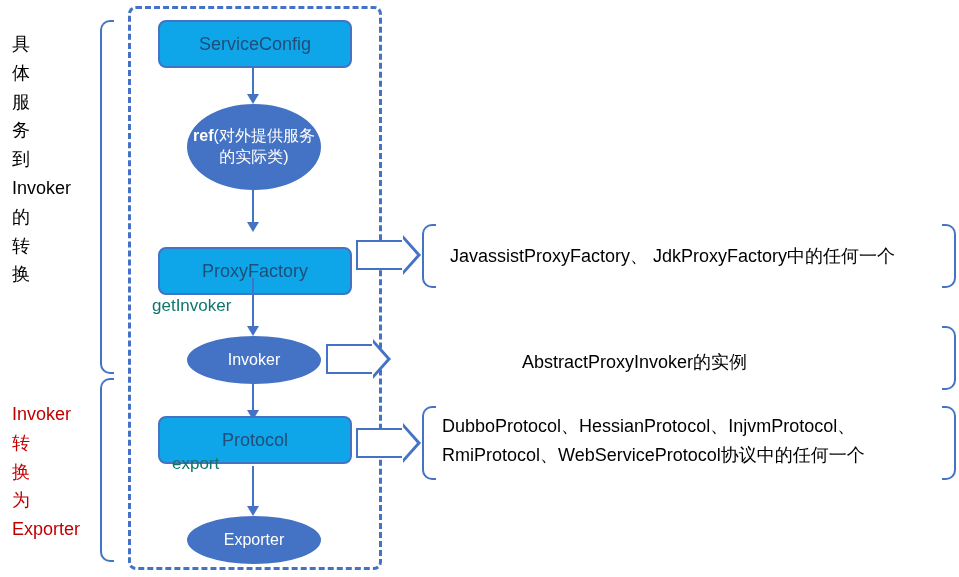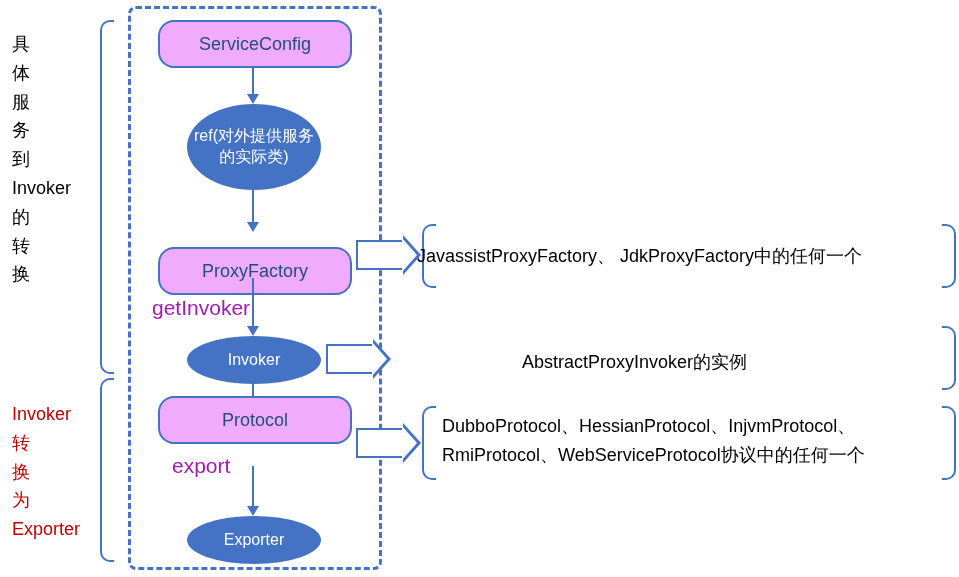--- a/index.html
+++ b/index.html
@@ -1,31 +1,31 @@
 <!DOCTYPE html>
 <html><head>
 <meta charset="utf-8">
 <style>
 body{margin:0;padding:10px;font-family:Arial,"Microsoft YaHei",sans-serif;font-size:16px;background:#fff;position:relative;width:959px;height:577px}
 .dashed-box{position:absolute;border:3px dashed #4472C4;border-radius:8px}
-.rect-box{position:absolute;border:2px solid #4472C4;border-radius:16px;background:#f0abfc;display:flex;align-items:center;justify-content:center;color:#1F4E79;font-size:18px}
+.rect-box{position:absolute;border:2px solid #4472C4;border-radius:8px;background:#0ea5e9;display:flex;align-items:center;justify-content:center;color:#1F4E79;font-size:18px}
 .oval{position:absolute;border:2px solid #4472C4;border-radius:50%;background:#4472C4;color:#fff;display:flex;align-items:center;justify-content:center;text-align:center;font-size:16px;line-height:1.3}
-.oval .refspan{font-weight:normal}
+.oval .refspan{font-weight:bold}
 .arrow-down{position:absolute;width:2px;background:#4472C4}
 .arrow-down:after{content:"";position:absolute;bottom:-8px;left:-5px;border-left:6px solid transparent;border-right:6px solid transparent;border-top:10px solid #4472C4}
 .block-arrow{position:absolute;width:45px;height:26px;background:#fff;border:2px solid #4472C4}
 .block-arrow:after{content:"";position:absolute;right:-18px;top:-7px;border-top:20px solid transparent;border-bottom:20px solid transparent;border-left:18px solid #4472C4}
 .block-arrow:before{content:"";position:absolute;right:-14px;top:-4px;border-top:17px solid transparent;border-bottom:17px solid transparent;border-left:15px solid #fff;z-index:1}
 .side-text{position:absolute;writing-mode:horizontal-tb;color:#000;font-size:18px;line-height:1.6}
 .side-text.red{color:#C00000}
 .side-text div{text-align:left}
 .brace-left{position:absolute;border:2px solid #4472C4;border-right:none;border-radius:10px 0 0 10px;width:12px}
 .brace-right{position:absolute;border:2px solid #4472C4;border-left:none;border-radius:0 10px 10px 0;width:12px}
 .desc{position:absolute;color:#000;font-size:18px;line-height:1.6}
-.label{position:absolute;color:#a21caf;font-size:21px}
+.label{position:absolute;color:#0f766e;font-size:17px}
 </style>
 </head>
 <body>
 
 <div class="dashed-box" style="left:128px;top:6px;width:248px;height:558px"></div>
 
 <div class="side-text" style="left:12px;top:30px">
 <div>具</div>
 <div>体</div>
 <div>服</div>
@@ -57,32 +57,32 @@
 </div>
 <div class="arrow-down" style="left:252px;top:188px;height:36px"></div>
 
 <div class="rect-box" style="left:158px;top:247px;width:190px;height:44px">ProxyFactory</div>
 <div class="arrow-down" style="left:252px;top:278px;height:50px"></div>
 <div class="label" style="left:152px;top:296px">getInvoker</div>
 
 <div class="oval" style="left:187px;top:336px;width:130px;height:44px">Invoker</div>
 <div class="arrow-down" style="left:252px;top:382px;height:30px"></div>
 
-<div class="rect-box" style="left:158px;top:396px;width:190px;height:44px">Protocol</div>
+<div class="rect-box" style="left:158px;top:416px;width:190px;height:44px">Protocol</div>
 <div class="arrow-down" style="left:252px;top:466px;height:42px"></div>
 <div class="label" style="left:172px;top:454px">export</div>
 
 <div class="oval" style="left:187px;top:516px;width:130px;height:44px">Exporter</div>
 
 <div class="block-arrow" style="left:356px;top:240px"></div>
 <div class="block-arrow" style="left:326px;top:344px"></div>
 <div class="block-arrow" style="left:356px;top:428px"></div>
 
 <div class="brace-left" style="left:422px;top:224px;height:60px"></div>
-<div class="desc" style="left:417px;top:242px;width:500px">JavassistProxyFactory、 JdkProxyFactory中的任何一个</div>
+<div class="desc" style="left:450px;top:242px;width:500px">JavassistProxyFactory、 JdkProxyFactory中的任何一个</div>
 <div class="brace-right" style="left:942px;top:224px;height:60px"></div>
 
 <div class="desc" style="left:522px;top:348px">AbstractProxyInvoker的实例</div>
 <div class="brace-right" style="left:942px;top:326px;height:60px"></div>
 
 <div class="brace-left" style="left:422px;top:406px;height:70px"></div>
 <div class="desc" style="left:442px;top:412px;width:500px">DubboProtocol、HessianProtocol、InjvmProtocol、RmiProtocol、WebServiceProtocol协议中的任何一个</div>
 <div class="brace-right" style="left:942px;top:406px;height:70px"></div>
 
 </body></html>

